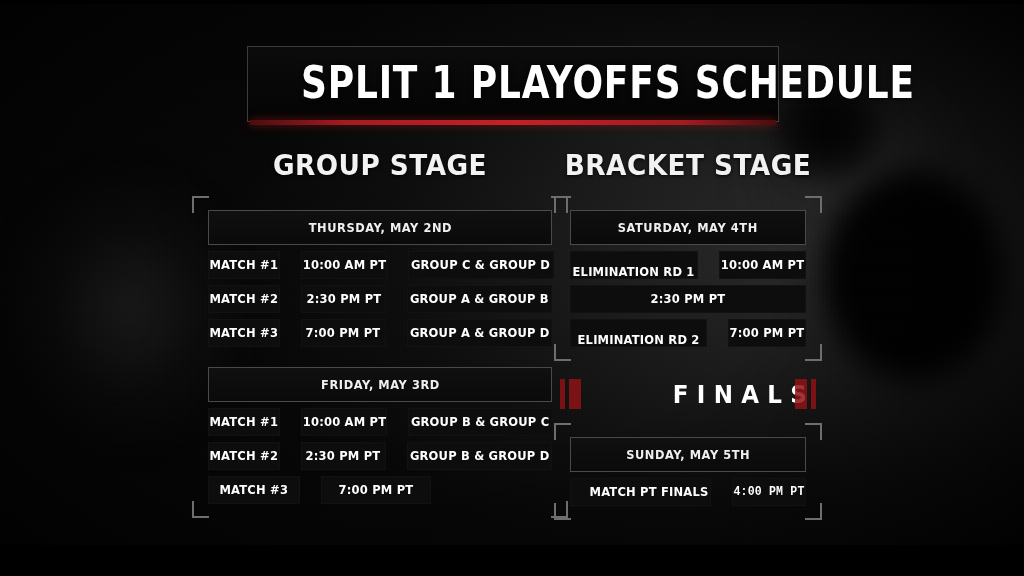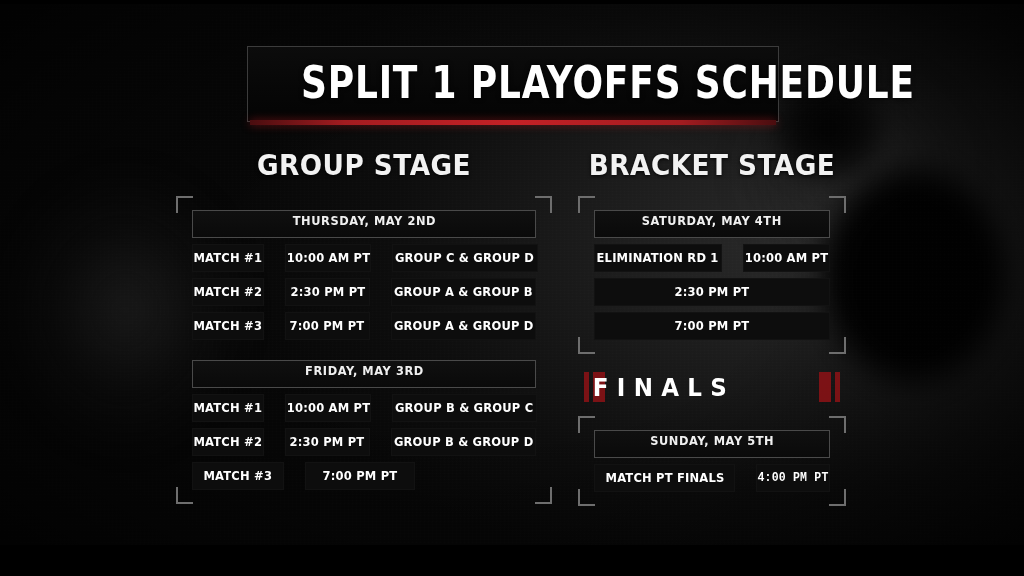--- a/index.html
+++ b/index.html
@@ -123,28 +123,28 @@
     right: 2px;
     bottom: -4px;
     height: 5px;
     background: linear-gradient(90deg, #4a0d0f 0%, #a31c20 18%, #c42126 50%, #a31c20 82%, #4a0d0f 100%);
     box-shadow: 0 0 9px rgba(190,30,34,.55);
   }
 
   
   .col-group {
     position: absolute;
-    left: 176px;
+    left: 192px;
     top: 152px;
     width: 376px;
     z-index: 20;
   }
   .col-bracket {
     position: absolute;
-    left: 578px;
+    left: 554px;
     top: 152px;
     width: 268px;
     z-index: 20;
   }
   .section-head {
     text-align: center;
     font-family: "DejaVu Sans", sans-serif;
     font-weight: bold;
     font-size: 28px;
     line-height: 1;
@@ -172,21 +172,21 @@
   .framed .corner.tl { top: 0; left: 0; border-top-width: 2px; border-left-width: 2px; }
   .framed .corner.tr { top: 0; right: 0; border-top-width: 2px; border-right-width: 2px; }
   .framed .corner.bl { bottom: 0; left: 0; border-bottom-width: 2px; border-left-width: 2px; }
   .framed .corner.br { bottom: 0; right: 0; border-bottom-width: 2px; border-right-width: 2px; }
 
   
   .date-bar {
     background: linear-gradient(180deg, #101010 0%, #0a0a0a 100%);
     border: 1px solid #4a4a4a;
     text-align: center;
-    padding: 0 0 8px;
+    padding: 7px 0 8px;
     margin-bottom: 6px;
   }
   .date-bar-text {
     font-family: "DejaVu Sans", sans-serif;
     font-weight: bold;
     font-size: 12px;
     letter-spacing: .6px;
     color: #f0f0f0;
     transform: scaleX(.95);
     display: inline-block;
@@ -214,35 +214,35 @@
     white-space: nowrap;
     box-shadow: inset 0 0 0 1px rgba(255,255,255,.025);
   }
   .cell span { transform: scaleX(.96); display: inline-block; }
 
   
   .g-c1 { width: 92px; }
   .g-c2 { width: 110px; }
   .g-c3 { flex: 1; justify-content: flex-end; }
   
-  .b-c1 { width: 152px; }
+  .b-c1 { width: 152px; align-items: flex-end; }
   .b-c2 { flex: 1; }
-  .f-c1 { width: 152px; }
+  .f-c1 { width: 152px; justify-content: flex-end; }
   .f-c2 { flex: 1; font-family: Liberation Mono, monospace; }
 
   .day-gap { height: 14px; }
 
   
   .finals-banner {
     position: relative;
     height: 46px;
     margin: 10px 0 6px;
     display: flex;
     align-items: center;
-    justify-content: flex-start;
+    justify-content: flex-end;
   }
   .finals-text {
     font-family: "DejaVu Sans", sans-serif;
     font-weight: bold;
     font-size: 25px;
     color: #ffffff;
     letter-spacing: 9px;
     text-indent: 9px;
     transform: scaleX(.92);
     white-space: nowrap;
@@ -395,20 +395,23 @@
         <div class="cell b-c2">
             <span>10:00 AM PT</span>
           </div>
       </div>
       <div class="row">
         <div class="cell b-c2">
             <span>2:30 PM PT</span>
           </div>
       </div>
       <div class="row">
+        <div class="cell b-c1">
+            <span>ELIMINATION RD 2</span>
+          </div>
         <div class="cell b-c2">
             <span>7:00 PM PT</span>
           </div>
       </div>
     </div>
 
     <div class="finals-banner">
       <div class="finals-mark left">
         <i class="thin"></i>
           <i class="thick"></i>

